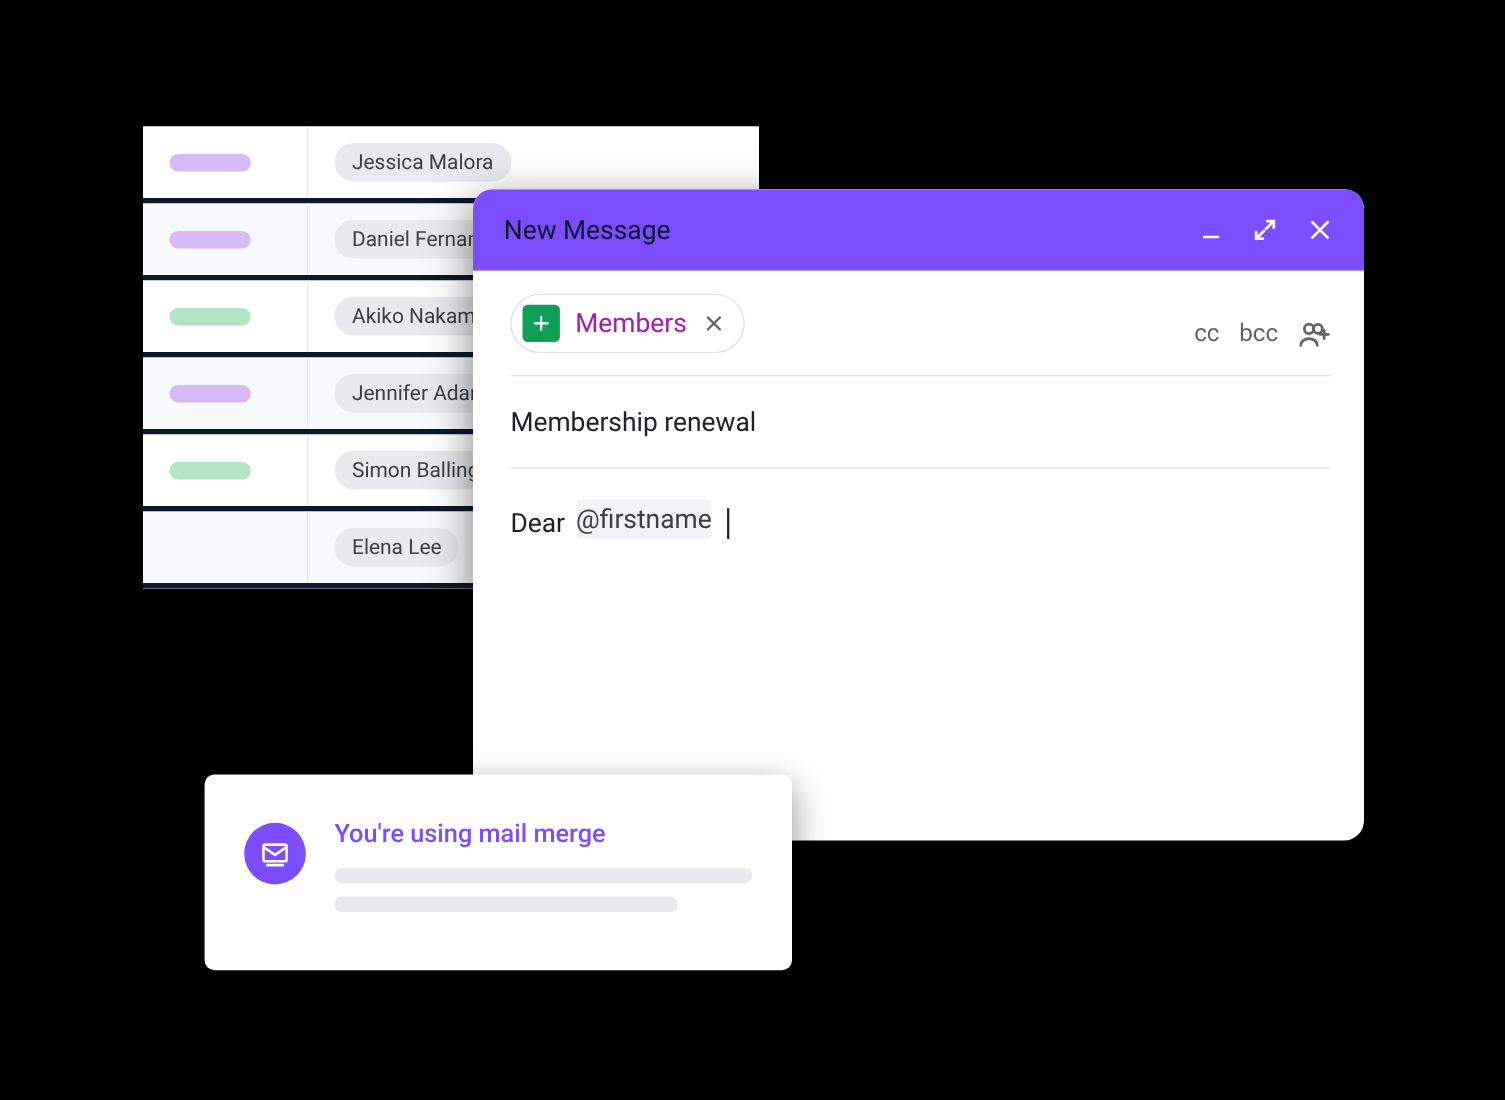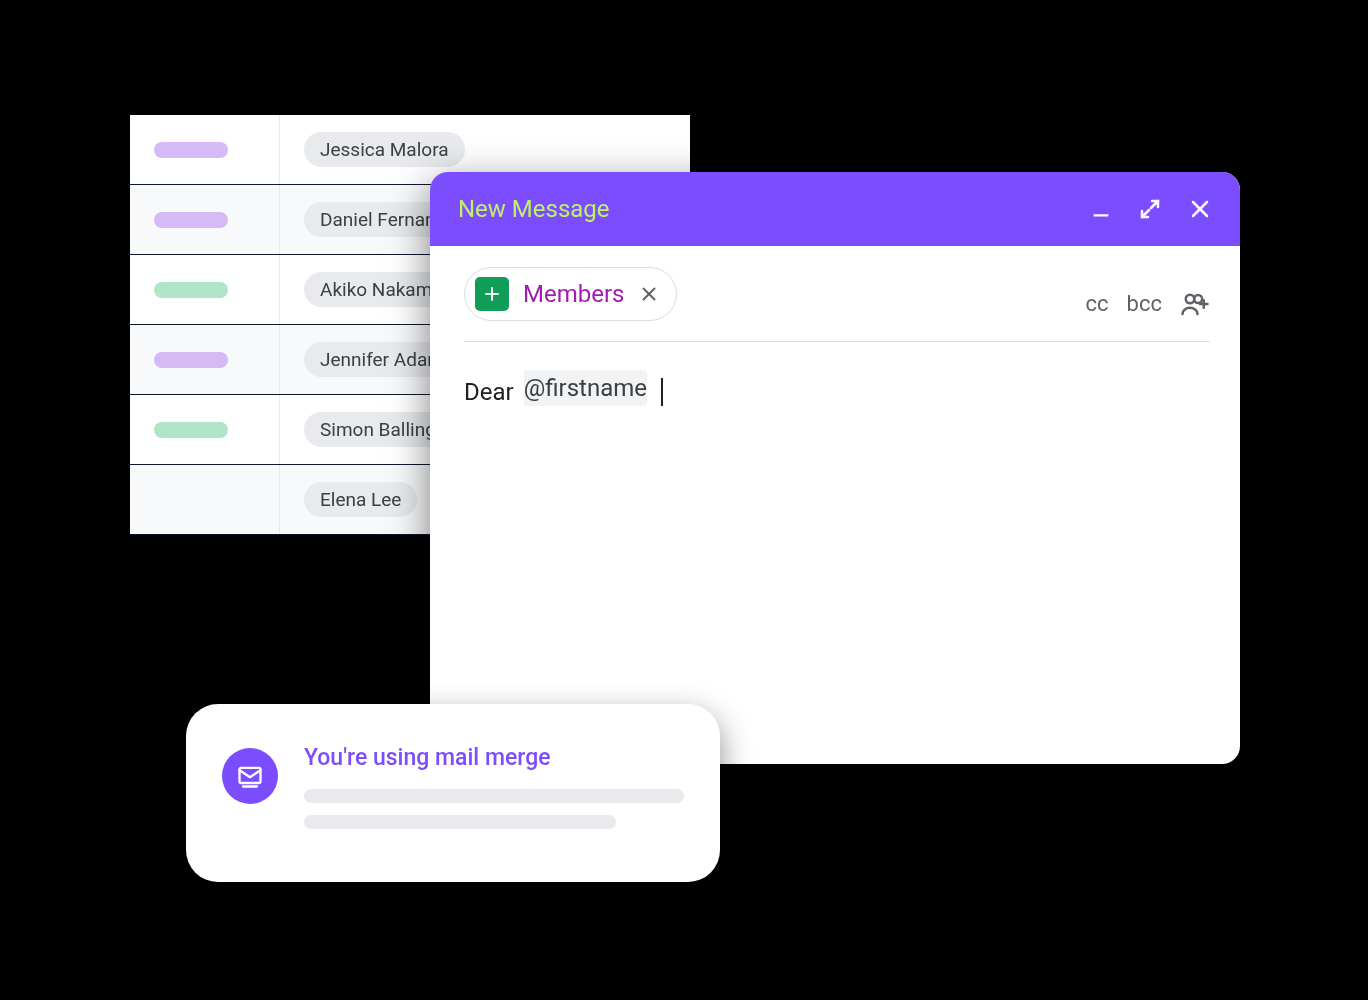--- a/index.html
+++ b/index.html
@@ -16,21 +16,21 @@
   .sheet {
     position: absolute;
     left: 130px;
     top: 115px;
     width: 560px;
     background: #fff;
   }
   .sheet-row {
     display: flex;
     height: 70px;
-    border-bottom: 1px solid #0f172a;
+    border-bottom: 5px solid #0f172a;
     background: #fff;
   }
   .sheet-row:nth-child(even) { background: #f8f9fa; }
   .sheet-cell-tag {
     width: 150px;
     display: flex;
     align-items: center;
     padding-left: 24px;
     border-right: 1px solid #e8eaed;
   }
@@ -69,21 +69,21 @@
     overflow: hidden;
   }
   .compose-header {
     background: #7c4dff;
     height: 74px;
     display: flex;
     align-items: center;
     padding: 0 28px;
   }
   .compose-title {
-    color: #bef264;
+    color: #0f172a;
     font-size: 24px;
     font-weight: 400;
     flex: 1;
   }
   .compose-header-actions {
     display: flex;
     align-items: center;
     gap: 26px;
   }
   .hdr-icon { color: #fff; display: flex; align-items: center; }
@@ -161,21 +161,21 @@
   }
 
   
   .toast {
     position: absolute;
     left: 186px;
     top: 704px;
     width: 534px;
     height: 178px;
     background: #fff;
-    border-radius: 32px;
+    border-radius: 9px;
     box-shadow: 0 12px 32px rgba(0,0,0,0.45);
     display: flex;
     align-items: flex-start;
     padding: 40px 36px 32px 36px;
     gap: 26px;
   }
   .toast-icon-wrap {
     width: 56px; height: 56px;
     border-radius: 50%;
     background: #7c4dff;
@@ -301,20 +301,23 @@
             <circle cx="8" cy="8" r="3.4"></circle>
             <circle cx="14.5" cy="8" r="3.2"></circle>
             <path d="M2 20c0-3 3-5 6-5s6 2 6 5"></path>
             <line x1="19" y1="9" x2="19" y2="15"></line>
               <line x1="16" y1="12" x2="22" y2="12"></line>
           </svg>
         </span>
       </div>
     </div>
 
+    <div class="subject-row">
+      <span>Membership renewal</span>
+    </div>
 
     <div class="bodytext-row">
       <span>Dear</span>
       <span class="merge-tag">@firstname</span>
       <span class="cursor"></span>
     </div>
   </div>
 </div>
 
 <div class="toast">

